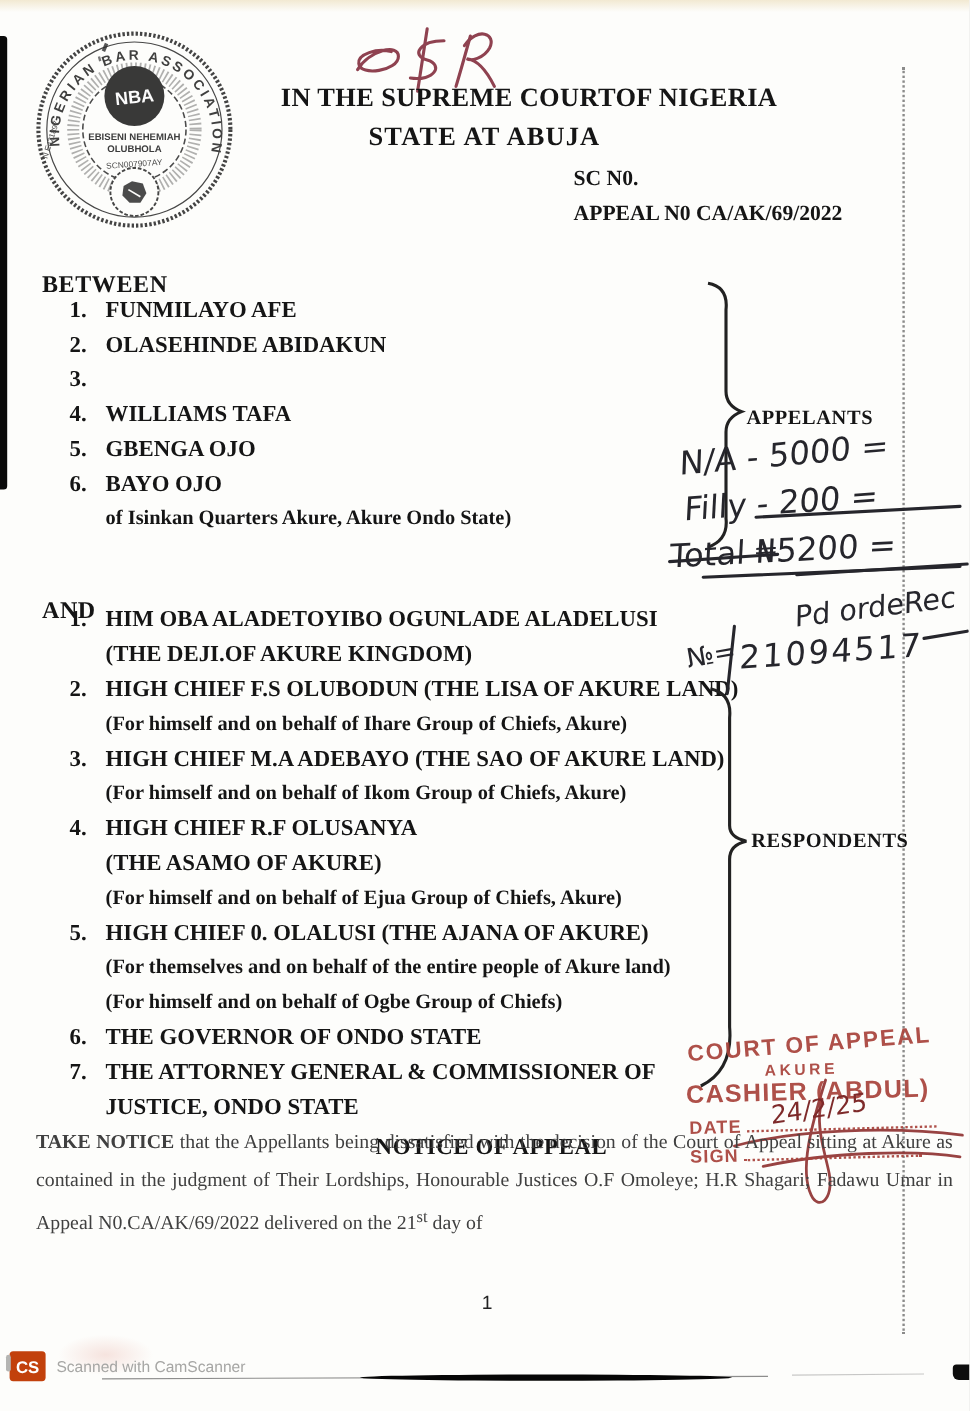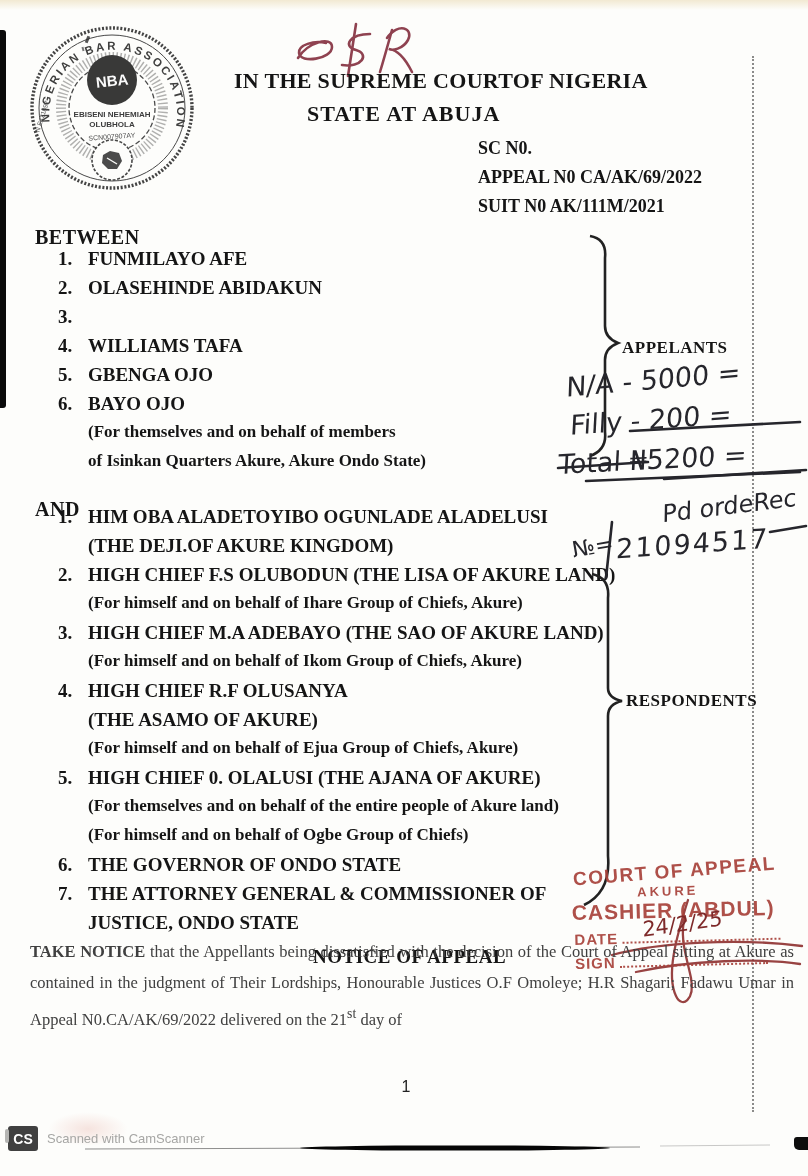--- a/index.html
+++ b/index.html
@@ -58,21 +58,21 @@
   .stamp .date-row{left:2px;top:72px;}
   .stamp .sign-row{left:2px;top:96px;}
   .stamp .dots{display:inline-block;height:.8em;border-bottom:2.5px dotted #a8423a;margin-left:4px;}
   .stamp .dots.d1{width:158px;} .stamp .dots.d2{width:148px;}
   .hw-date{left:642px;top:912px;font-size:21px;color:#7e2a2a;transform:rotate(-8deg) skewX(-6deg);font-family:"DejaVu Sans",sans-serif;white-space:nowrap;}
   
   .body-par{left:30px;top:936px;width:764px;font-size:16.5px;line-height:31px;
     text-align:justify;color:#404040;}
   .pageno{left:386px;top:1078px;width:40px;text-align:center;font-size:16px;font-family:"Liberation Sans",sans-serif;color:#222;}
   
-  .cs-badge{left:8px;top:1126px;width:30px;height:25px;background:#404040;border-radius:3px;
+  .cs-badge{left:8px;top:1126px;width:30px;height:25px;background:#c2410c;border-radius:3px;
     color:#fff;font-family:"Liberation Sans",sans-serif;font-weight:bold;font-size:14px;
     display:flex;align-items:center;justify-content:center;}
   .cs-badge:before{content:"";position:absolute;left:-3px;top:3px;width:4px;height:14px;background:#b5b5b3;border-radius:2px;}
   .cs-text{left:47px;top:1131px;font-size:13px;color:#a6a6a4;font-family:"Liberation Sans",sans-serif;}
   .smudge{left:48px;top:1112px;width:80px;height:34px;
     background:radial-gradient(ellipse at center,rgba(226,160,148,.28),rgba(226,160,148,0) 70%);}
   .corner-blob{left:794px;top:1137px;width:14px;height:13px;background:#0d0d0d;border-radius:3px 0 0 5px;}
   svg{display:block;}
   .overlay{left:0;top:0;pointer-events:none;}
 </style>
@@ -118,21 +118,20 @@
       <path d="M 84 22 C 64 22 56 34 70 38 C 84 42 76 56 56 53"></path>
       <path d="M 106 18 C 101 36 97 50 94 60"></path>
       <path d="M 101 26 C 112 10 128 16 122 28 C 117 37 106 39 103 37 C 113 38 121 50 126 60"></path>
     </g>
   </svg>
 
   <div class="abs b title1">IN THE SUPREME COURTOF NIGERIA</div>
   <div class="abs b title2">STATE AT ABUJA</div>
   <div class="abs b caseno sc">SC N0.</div>
   <div class="abs b caseno appealno">APPEAL N0 CA/AK/69/2022</div>
-  <div class="abs b caseno suitno">SUIT N0 AK/111M/2021</div>
 
   <div class="abs b between">BETWEEN</div>
   <div class="abs list list-app">
     <div class="lrow">
         <span class="num">1.</span>
         <span class="txt">FUNMILAYO AFE</span>
       </div>
     <div class="lrow">
         <span class="num">2.</span>
         <span class="txt">OLASEHINDE ABIDAKUN</span>
@@ -144,24 +143,20 @@
         <span class="num">4.</span>
         <span class="txt">WILLIAMS TAFA</span>
       </div>
     <div class="lrow">
         <span class="num">5.</span>
         <span class="txt">GBENGA OJO</span>
       </div>
     <div class="lrow">
         <span class="num">6.</span>
         <span class="txt">BAYO OJO</span>
-      </div>
-    <div class="lrow sm">
-        <span class="num"></span>
-        <span class="txt">(For themselves and on behalf of members</span>
       </div>
     <div class="lrow sm">
         <span class="num"></span>
         <span class="txt">of Isinkan Quarters Akure, Akure Ondo State)</span>
       </div>
   </div>
   <div class="abs b applabel">APPELANTS</div>
 
   <div class="abs b and">AND</div>
   <div class="abs list list-res">

